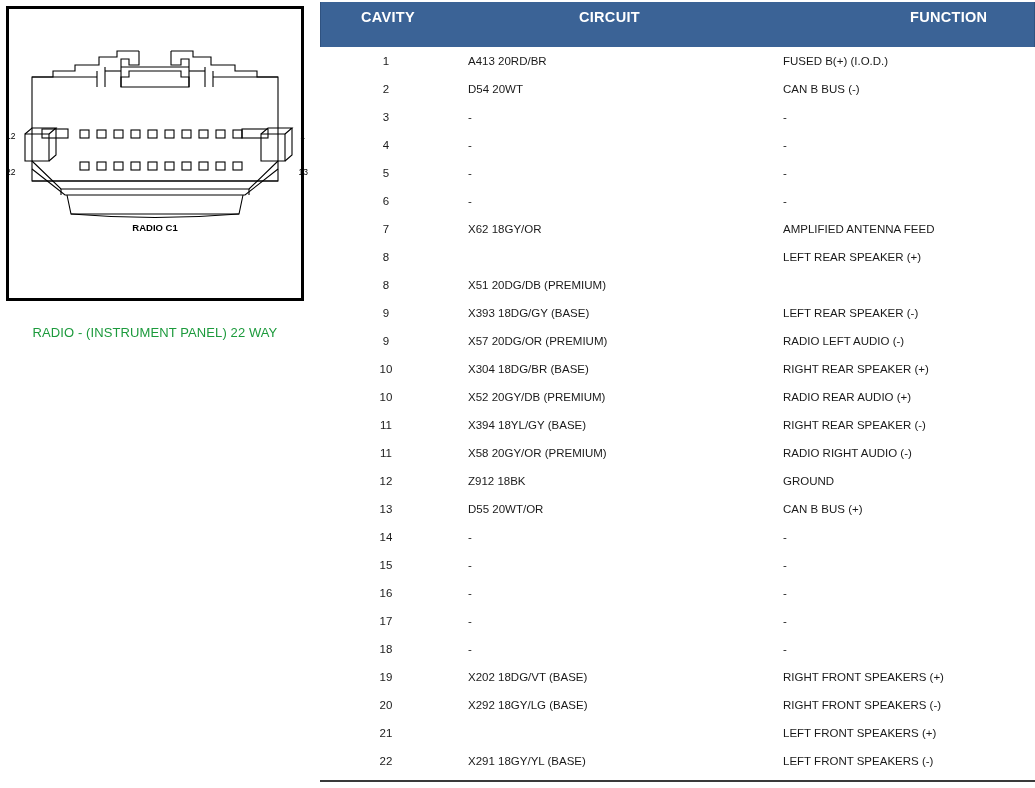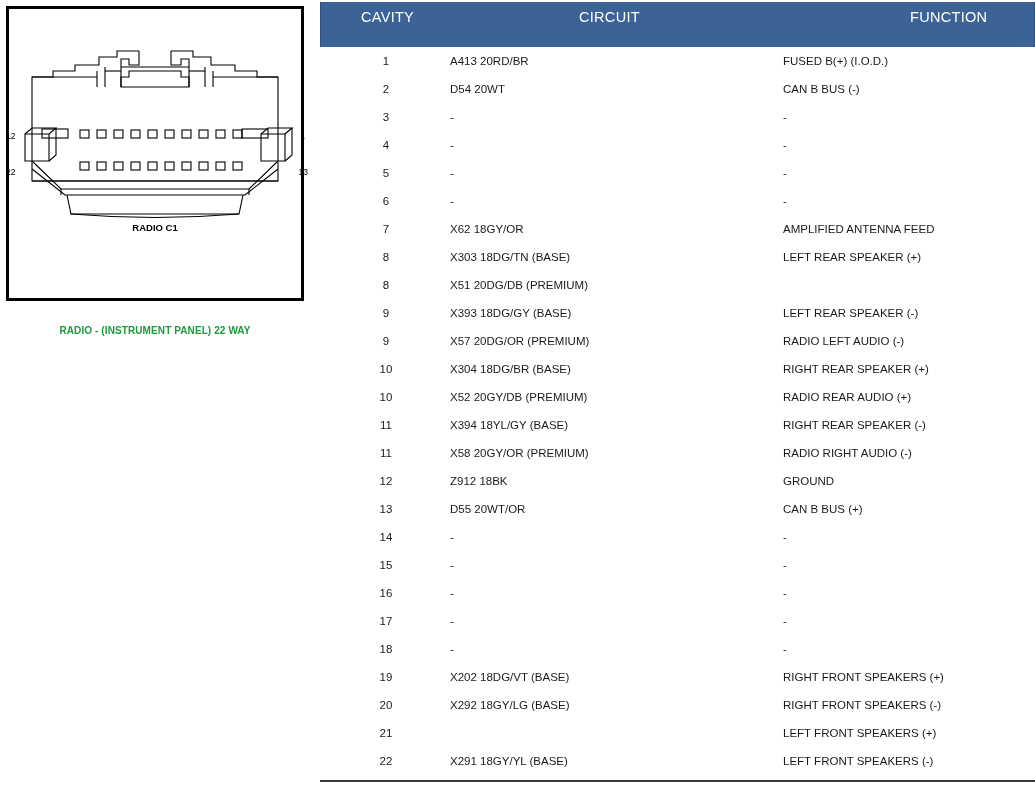--- a/index.html
+++ b/index.html
@@ -43,22 +43,22 @@
     height: 289px;
     display: block;
   }
 
   #connector-caption {
     position: absolute;
     left: 6px;
     top: 325px;
     width: 298px;
     text-align: center;
-    font-size: 10px;
-    font-weight: bold;
+    font-size: 13px;
+    font-weight: normal;
     color: #1c9a3c;
     letter-spacing: 0.1px;
     white-space: nowrap;
   }
 
   
   #pinout-table {
     position: absolute;
     left: 320px;
     top: 0;
@@ -75,21 +75,21 @@
     background: #3b6396;
     border-left: 1px solid #2f5280;
     border-right: 1px solid #2f5280;
     box-sizing: border-box;
   }
   #table-header .th {
     position: absolute;
     top: 7px;
     color: #ffffff;
     font-size: 14.5px;
-    font-weight: normal;
+    font-weight: bold;
     letter-spacing: 0.3px;
   }
   #th-cavity   { left: 40px; }
   #th-circuit  { left: 258px; }
   #th-function { left: 589px; }
 
   #table-body {
     position: absolute;
     left: 0;
     top: 47px;
@@ -106,21 +106,21 @@
     top: 0;
     font-size: 11.5px;
     color: #1a1a1a;
     white-space: nowrap;
   }
   .cell-cavity {
     left: 40px;
     width: 52px;
     text-align: center;
   }
-  .cell-circuit  { left: 130px; text-align: center; }
+  .cell-circuit  { left: 148px; text-align: center; }
   .cell-function { left: 463px; }
 
   #table-bottom-rule {
     position: absolute;
     left: 0;
     top: 780px;
     width: 715px;
     height: 0;
     border-top: 2px solid #3a3a3a;
   }
@@ -250,21 +250,20 @@
         <div class="cell cell-circuit">-</div>
         <div class="cell cell-function">-</div>
       </div>
       <div class="row">
         <div class="cell cell-cavity">7</div>
         <div class="cell cell-circuit">X62 18GY/OR</div>
         <div class="cell cell-function">AMPLIFIED ANTENNA FEED</div>
       </div>
       <div class="row">
         <div class="cell cell-cavity">8</div>
-        <div class="cell cell-circuit">X303 18DG/TN (BASE)</div>
         <div class="cell cell-function">LEFT REAR SPEAKER (+)</div>
       </div>
       <div class="row">
         <div class="cell cell-cavity">8</div>
         <div class="cell cell-circuit">X51 20DG/DB (PREMIUM)</div>
       </div>
       <div class="row">
         <div class="cell cell-cavity">9</div>
         <div class="cell cell-circuit">X393 18DG/GY (BASE)</div>
         <div class="cell cell-function">LEFT REAR SPEAKER (-)</div>

